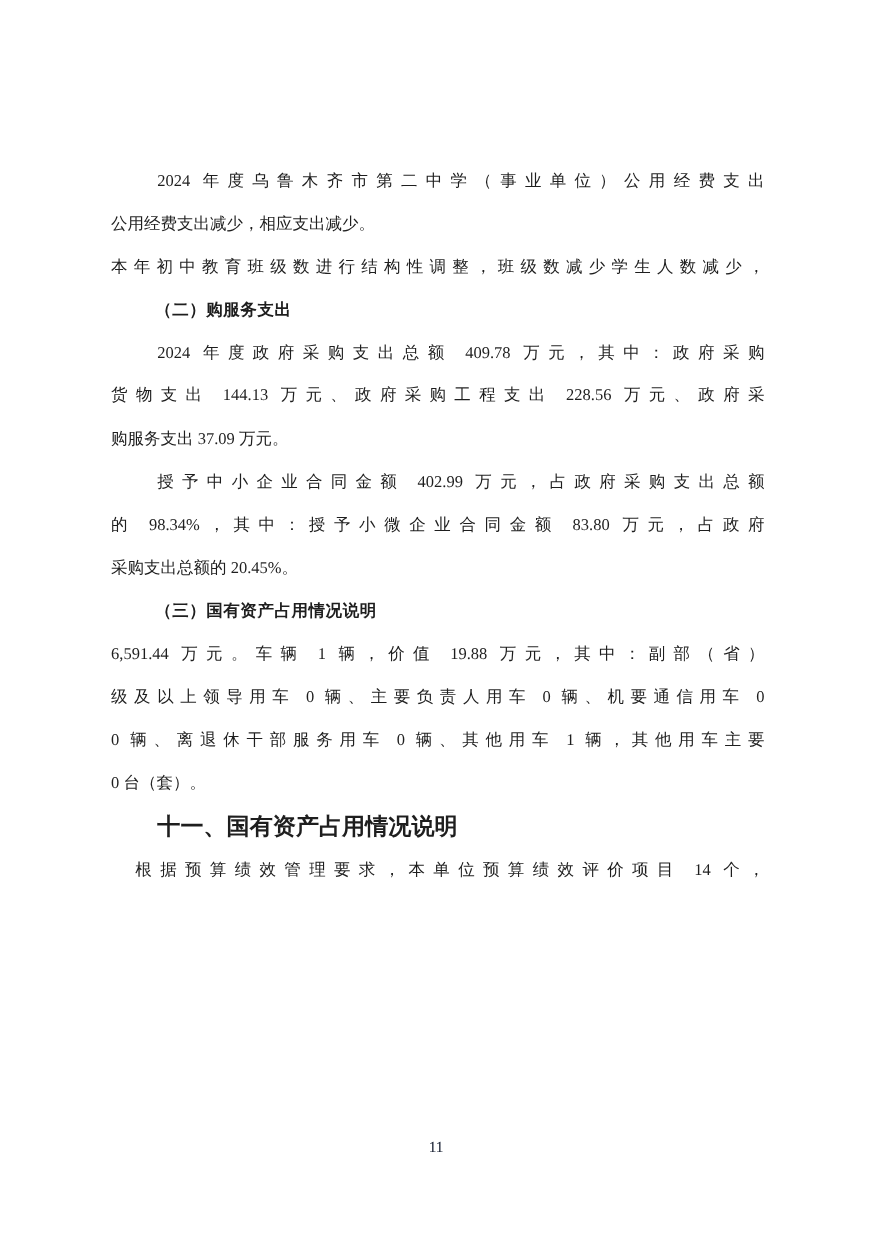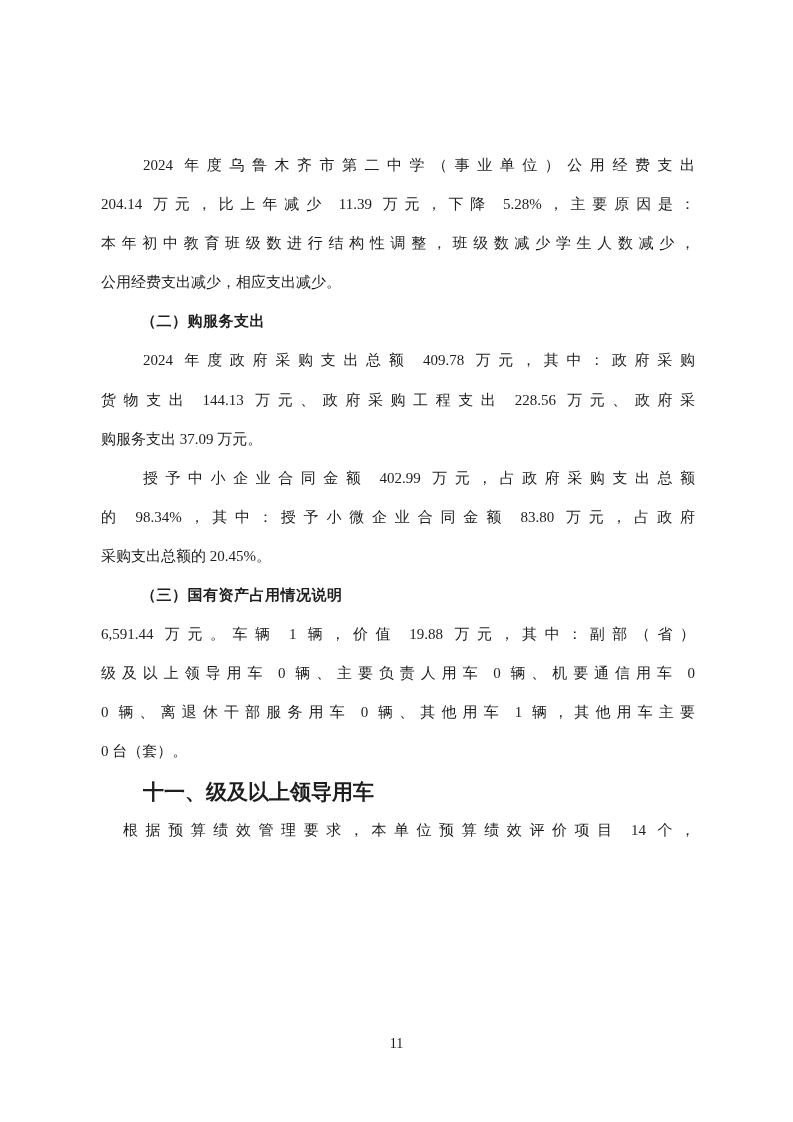--- a/index.html
+++ b/index.html
@@ -60,32 +60,31 @@
     font-family: "Liberation Serif", "DejaVu Serif", serif;
   }
 </style>
 </head>
 <body>
 
 <div class="page">
   <div class="doc-body">
 
   <div class="line p-first">2024 年度乌鲁木齐市第二中学（事业单位）公用经费支出</div>
-      <div class="line p-mid">204.14 万元，比上年减少 11.39 万元，下降 5.28%，主要原因是：</div>
+      <div class="line p-end">公用经费支出减少，相应支出减少。</div>
       <div class="line p-mid">本年初中教育班级数进行结构性调整，班级数减少学生人数减少，</div>
-      <div class="line p-end">公用经费支出减少，相应支出减少。</div>
       <div class="line h-kai">（二）购服务支出</div>
       <div class="line p-first">2024 年度政府采购支出总额 409.78 万元，其中：政府采购</div>
       <div class="line p-mid">货物支出 144.13 万元、政府采购工程支出 228.56 万元、政府采</div>
       <div class="line p-end">购服务支出 37.09 万元。</div>
       <div class="line p-first">授予中小企业合同金额 402.99 万元，占政府采购支出总额</div>
       <div class="line p-mid">的 98.34%，其中：授予小微企业合同金额 83.80 万元，占政府</div>
       <div class="line p-end">采购支出总额的 20.45%。</div>
       <div class="line h-kai">（三）国有资产占用情况说明</div>
       <div class="line p-mid">6,591.44 万元。车辆 1 辆，价值 19.88 万元，其中：副部（省）</div>
       <div class="line p-mid">级及以上领导用车 0 辆、主要负责人用车 0 辆、机要通信用车 0</div>
       <div class="line p-mid">0 辆、离退休干部服务用车 0 辆、其他用车 1 辆，其他用车主要</div>
       <div class="line p-end">0 台（套）。</div>
-      <div class="line h-hei">十一、级及以上领导用车</div>
+      <div class="line h-hei">十一、国有资产占用情况说明</div>
       <div class="line p-first-small">根据预算绩效管理要求，本单位预算绩效评价项目 14 个，</div>
     </div>
   <div class="page-num">11</div>
 </div>
 
 </body></html>

